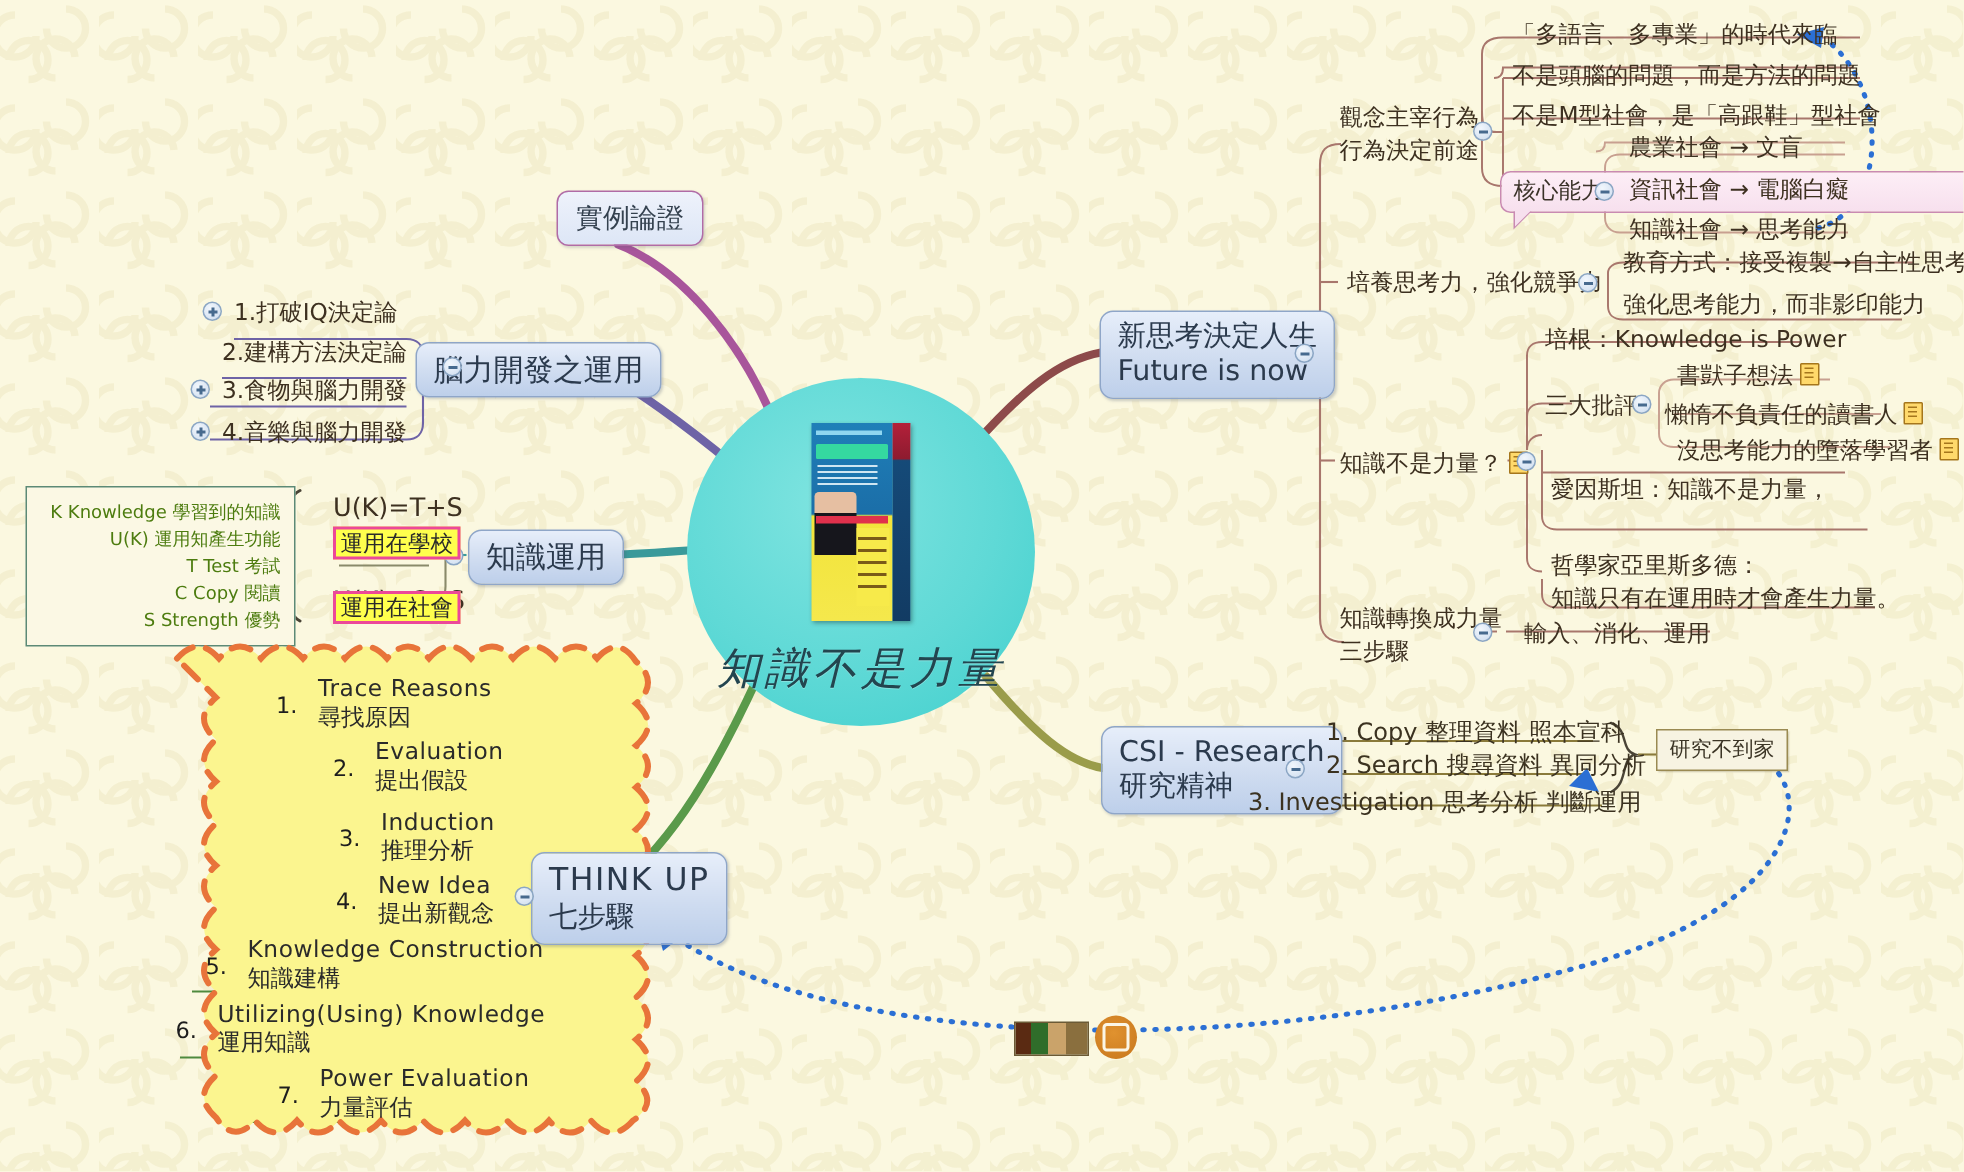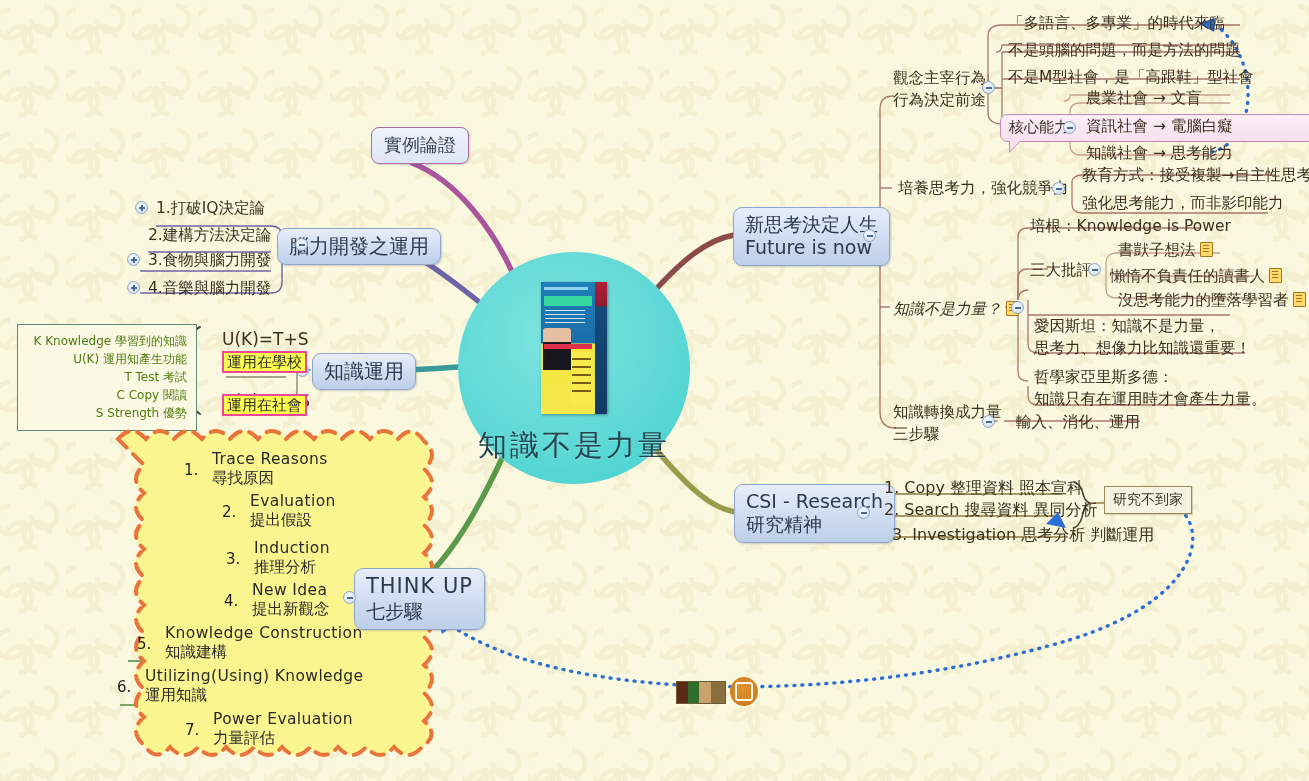--- a/index.html
+++ b/index.html
@@ -14,21 +14,21 @@
   #bgpattern{position:absolute;left:0;top:0;width:1309px;height:781px;opacity:.55;}
   #wires{position:absolute;left:0;top:0;width:1309px;height:781px;pointer-events:none;}
 
   .node{position:absolute;white-space:nowrap;}
 
   
   #center-circle{
     position:absolute;left:458px;top:252px;width:232px;height:232px;
     border-radius:50%;
     background:radial-gradient(circle at 42% 36%, #7fe4e0 0%, #5fd9d6 55%, #3fcfcd 100%);
-    display:flex;flex-direction:column;align-items:center;justify-content:flex-start;
+    display:flex;flex-direction:column;align-items:center;justify-content:flex-start;font-style:italic;
   }
   #book{
     width:66px;height:132px;margin-top:30px;position:relative;
     box-shadow:1px 1px 3px rgba(0,0,0,.35);
   }
   #book .front{position:absolute;left:0;top:0;width:54px;height:132px;
     background:linear-gradient(180deg,#1f7fb8 0%,#1b6ea8 46%,#f2e43a 47%,#f5e84c 100%);}
   #book .spine{position:absolute;left:54px;top:0;width:12px;height:132px;
     background:linear-gradient(180deg,#b3203a 0%,#8e1b2f 18%,#154a78 19%,#123b63 100%);}
   #book .bk-title{position:absolute;left:3px;top:14px;width:48px;height:10px;
@@ -288,42 +288,41 @@
   <div class="tog" style="left:1063px;top:121px"></div>
   <div class="node plain" style="left:1086px;top:88px;">農業社會 → 文盲</div>
   <div class="node plain" style="left:1086px;top:116px;">資訊社會 → 電腦白癡</div>
   <div class="node plain" style="left:1086px;top:143px;">知識社會 → 思考能力</div>
 
   <div class="node plain" style="left:898px;top:178px;">培養思考力，強化競爭力</div>
   <div class="tog" style="left:1052px;top:182px"></div>
   <div class="node plain" style="left:1082px;top:165px;">教育方式：接受複製→自主性思考</div>
   <div class="node plain" style="left:1082px;top:193px;">強化思考能力，而非影印能力</div>
 
-  <div class="node plain" style="left:893px;top:299px;font-style:italic;">
+  <div class="node plain" style="left:893px;top:299px;">
     <span>知識不是力量？</span><span class="noteic"></span>
   </div>
   <div class="tog" style="left:1011px;top:301px"></div>
 
   <div class="node plain" style="left:1030px;top:216px;">培根：Knowledge is Power</div>
 
   <div class="node plain" style="left:1030px;top:260px;">三大批評</div>
   <div class="tog" style="left:1088px;top:263px"></div>
   <div class="node plain" style="left:1118px;top:240px;">
     <span>書獃子想法</span><span class="noteic"></span>
   </div>
   <div class="node plain" style="left:1110px;top:266px;">
     <span>懶惰不負責任的讀書人</span><span class="noteic"></span>
   </div>
   <div class="node plain" style="left:1118px;top:290px;">
     <span>沒思考能力的墮落學習者</span><span class="noteic"></span>
   </div>
 
   <div class="node plain two" style="left:1034px;top:316px;line-height:1.4;">
     <div>愛因斯坦：知識不是力量，</div>
-    <div>思考力、想像力比知識還重要！</div>
   </div>
   <div class="node plain two" style="left:1034px;top:367px;line-height:1.4;">
     <div>哲學家亞里斯多德：</div>
     <div>知識只有在運用時才會產生力量。</div>
   </div>
 
   <div class="node plain two" style="left:893px;top:401px;">
     <div>知識轉換成力量</div>
     <div>三步驟</div>
   </div>
@@ -331,21 +330,21 @@
   <div class="node plain" style="left:1016px;top:412px;">輸入、消化、運用</div>
 
   <div class="node mainbox cjk" style="left:734px;top:484px;">
     <div class="l1">CSI - Research</div>
     <div class="l2">研究精神</div>
   </div>
   <div class="tog" style="left:857px;top:506px"></div>
 
   <div class="rstep" style="left:884px;top:478px;">1. Copy 整理資料 照本宣科</div>
   <div class="rstep" style="left:884px;top:500px;">2. Search 搜尋資料 異同分析</div>
-  <div class="rstep" style="left:892px;top:525px;">3. Investigation 思考分析 判斷運用</div>
+  <div class="rstep" style="left:832px;top:525px;">3. Investigation 思考分析 判斷運用</div>
 
   <div class="node tanbox" style="left:1104px;top:486px;">研究不到家</div>
 
   <div class="node pinkbox" style="left:371px;top:127px;">實例論證</div>
 
   <div class="node mainbox cjk" style="left:277px;top:228px;">
     <div class="l1" style="font-size:20px">腦力開發之運用</div>
   </div>
   <div class="tog" style="left:296px;top:238px;left:295px;"></div>
 

